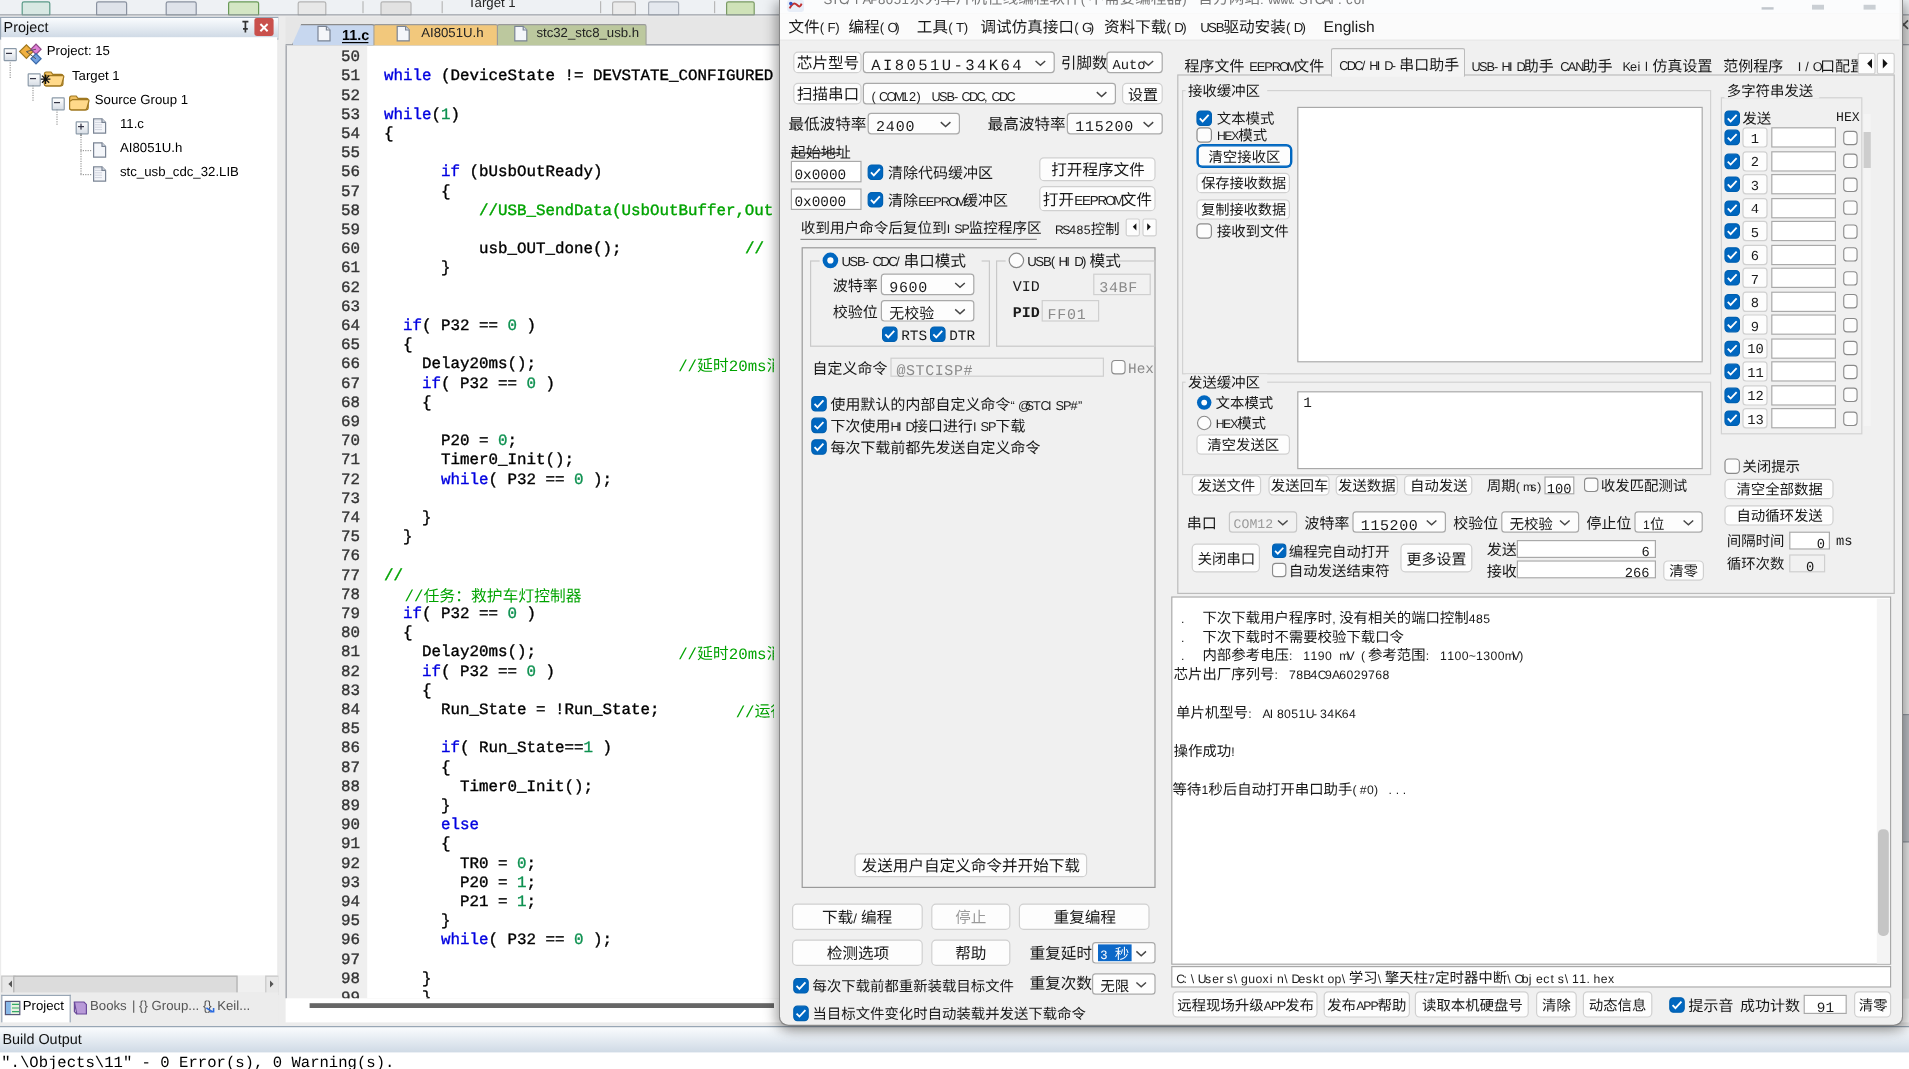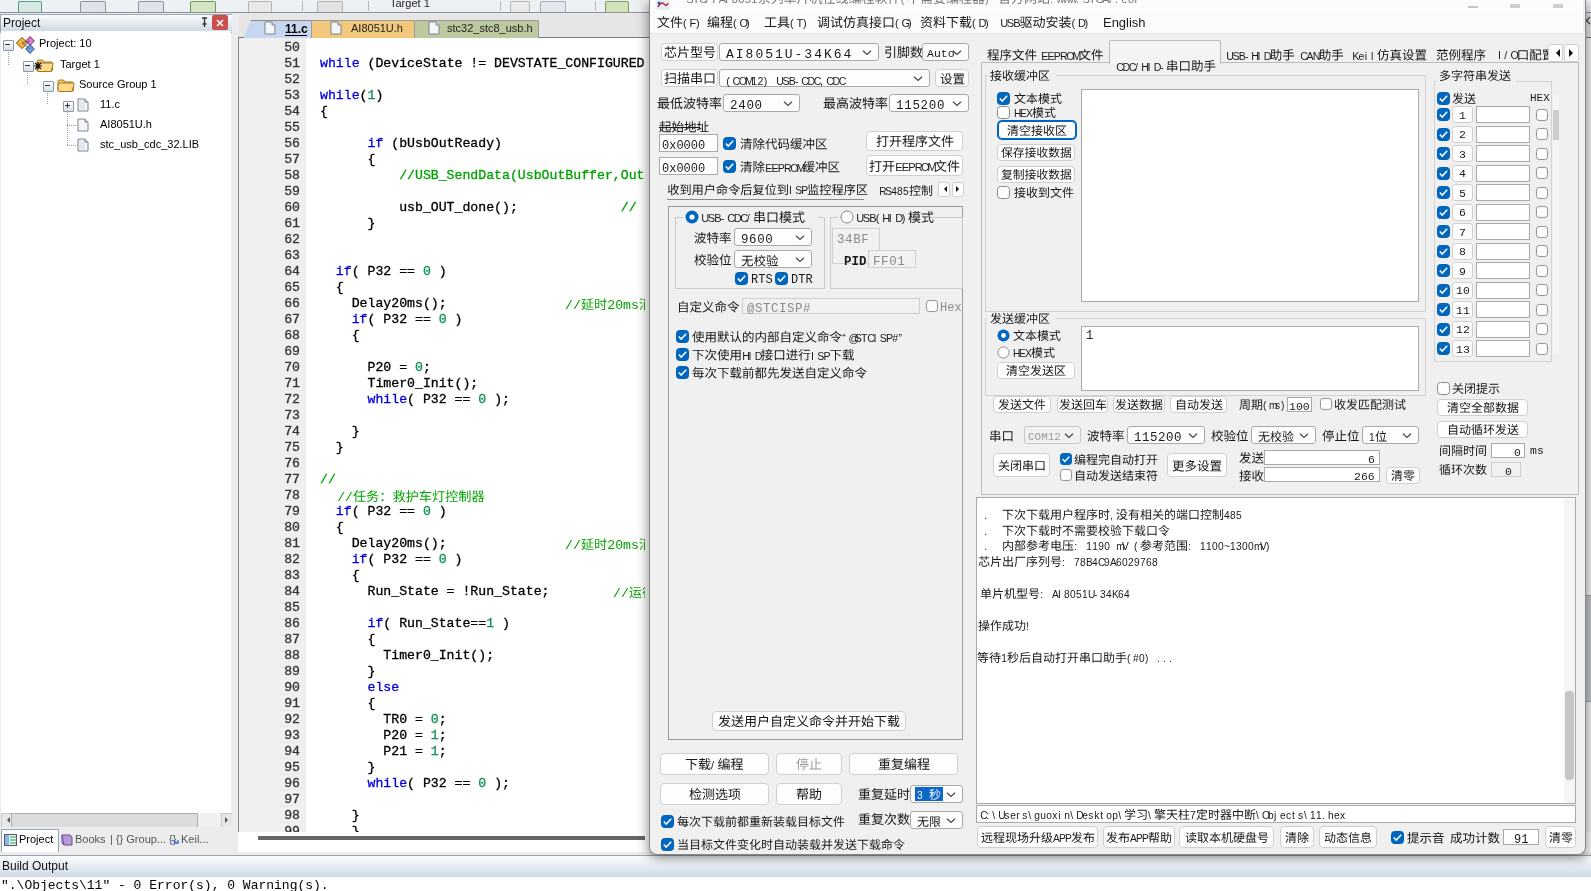--- a/index.html
+++ b/index.html
@@ -263,21 +263,21 @@
 <div class="ab" style="left:3.0px;top:39.5px;width:9.0px;height:9.0px;background:linear-gradient(#fff,#d8dee6);border:1px solid #8a99a8;border-radius:1px"></div>
 <div class="ab" style="left:5.0px;top:44.0px;width:5px;height:1px;background:#334"></div>
 <div class="ab" style="left:17px;top:37px">
       <svg width="17" height="16" viewBox="0 0 17 16">
         <rect x="1" y="2" width="8" height="8" transform="rotate(-45 5 6)" fill="#f0b040" stroke="#a07820"></rect>
         <rect x="10" y="1" width="6" height="6" transform="rotate(-45 13 4)" fill="#e080d8" stroke="#904a88"></rect>
         <rect x="10" y="9" width="6" height="6" transform="rotate(-45 13 12)" fill="#70a0e0" stroke="#3a6aaa"></rect>
         <path d="M5 6l8-2M5 6l8 6" stroke="#555" stroke-width="0.8"></path>
       </svg>
     </div>
-<div class="ab" style="left:39.0px;top:37.1px;font:11px 'Liberation Sans',sans-serif;color:#000;line-height:13.8px;white-space:pre">Project: 10</div>
+<div class="ab" style="left:39.0px;top:37.1px;font:11px 'Liberation Sans',sans-serif;color:#000;line-height:13.8px;white-space:pre">Project: 15</div>
 <div class="ab" style="left:23.0px;top:60.5px;width:9.0px;height:9.0px;background:linear-gradient(#fff,#d8dee6);border:1px solid #8a99a8;border-radius:1px"></div>
 <div class="ab" style="left:25.0px;top:65.0px;width:5px;height:1px;background:#334"></div>
 <div class="ab" style="left:36.0px;top:58.5px">
       <svg width="17" height="13" viewBox="0 0 17 13">
         <path d="M1 3c0-1 .5-2 1.5-2h4l1.5 2H15c1 0 1.5.8 1.5 1.5V11c0 .8-.6 1.5-1.5 1.5H2.5C1.6 12.5 1 11.8 1 11z" fill="#f0c060" stroke="#a07820"></path>
         <path d="M1 5.5L3.5 4h12.8c.8 0 1 .6.8 1.2L15.5 11c-.2.8-.8 1.5-1.6 1.5H2.5C1.6 12.5 1 11.8 1 11z" fill="#ffd98a" stroke="#a07820"></path>
       </svg>
     </div>
 <div class="ab" style="left:34px;top:62px">
       <svg width="8" height="8" viewBox="0 0 8 8">
@@ -906,21 +906,21 @@
         <svg width="10" height="6" viewBox="0 0 10 6">
           <path d="M1 0.8l4 3.6 4-3.6" stroke="#454545" fill="none" stroke-width="1.2"></path>
         </svg>
       </div>
     </div>
 <div class="ab" style="left:844.0px;top:229.5px;">
       <svg width="22.5" height="15.0" viewBox="0 -1000 1800 1200" font-size="1000" fill="#1a1a1a">
         <text x="0" y="0" font-family="Liberation Mono">VID</text>
       </svg>
     </div>
-<div class="ab" style="left:832px;top:228.0px;width:48.0px;height:36px;background:#f1f1f1;border:1px solid #cfcfcf;box-sizing:border-box">
+<div class="ab" style="left:911px;top:228.0px;width:48.0px;height:18.0px;background:#f1f1f1;border:1px solid #cfcfcf;box-sizing:border-box">
       <div style="position:absolute;left:4px;top:1.5px">
         <svg width="32.4" height="15.0" viewBox="0 -1000 2592 1200" font-size="1000" fill="#8a8a8a">
           <text x="0" y="0" font-family="Liberation Mono" letter-spacing="48">34BF</text>
         </svg>
       </div>
     </div>
 <div class="ab" style="left:694.0px;top:251.5px;">
       <svg width="37.5" height="15.0" viewBox="0 -1000 3000 1200" font-size="1000" fill="#1a1a1a">
         <use href="#u6821" x="0"></use>
         <use href="#u9a8c" x="1000"></use>
@@ -1269,21 +1269,21 @@
     </div>
 <div class="ab" style="left:1498.0px;top:46.5px;">
       <svg width="56.2" height="15.0" viewBox="0 -1000 4500 1200" font-size="1000" fill="#1a1a1a">
         <text x="10 510 1010" y="0" font-size="850" font-family="Liberation Sans">I/O</text>
         <use href="#u53e3" x="1500"></use>
         <use href="#u914d" x="2500"></use>
         <use href="#u7f6e" x="3500"></use>
       </svg>
     </div>
 <div class="ab" style="left:1109.0px;top:40.0px;width:110.0px;height:23.0px;background:#f4f4f4;border:1px solid #bcbcbc;border-bottom:0;border-radius:2px 2px 0 0"></div>
-<div class="ab" style="left:1116.0px;top:45.5px;margin-top:12px;">
+<div class="ab" style="left:1116.0px;top:45.5px;">
       <svg width="100.0" height="15.0" viewBox="0 -1000 8000 1200" font-size="1000" fill="#1a1a1a">
         <text x="10 510 1010 1510 2010 2510 3010 3510" y="0" font-size="850" font-family="Liberation Sans">CDC/HID-</text>
         <use href="#u4e32" x="4000"></use>
         <use href="#u53e3" x="5000"></use>
         <use href="#u52a9" x="6000"></use>
         <use href="#u624b" x="7000"></use>
       </svg>
     </div>
 <div class="ab btn" style="left:1548.0px;top:44.0px;width:15.0px;height:18.0px;border-radius:2px;"></div>
 <div class="ab" style="left:1552px;top:49px;width:0;height:0;border:4px solid transparent;border-right-color:#111"></div>

